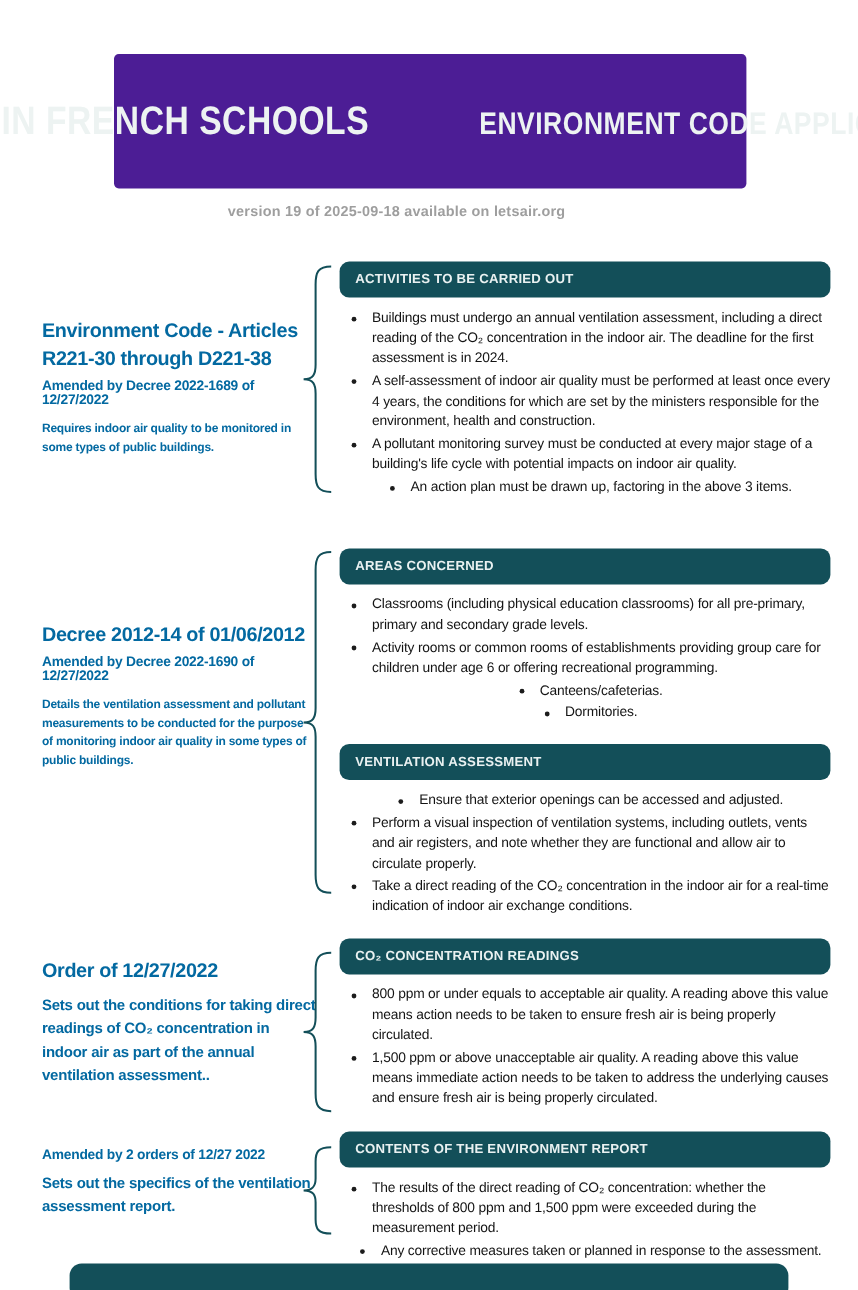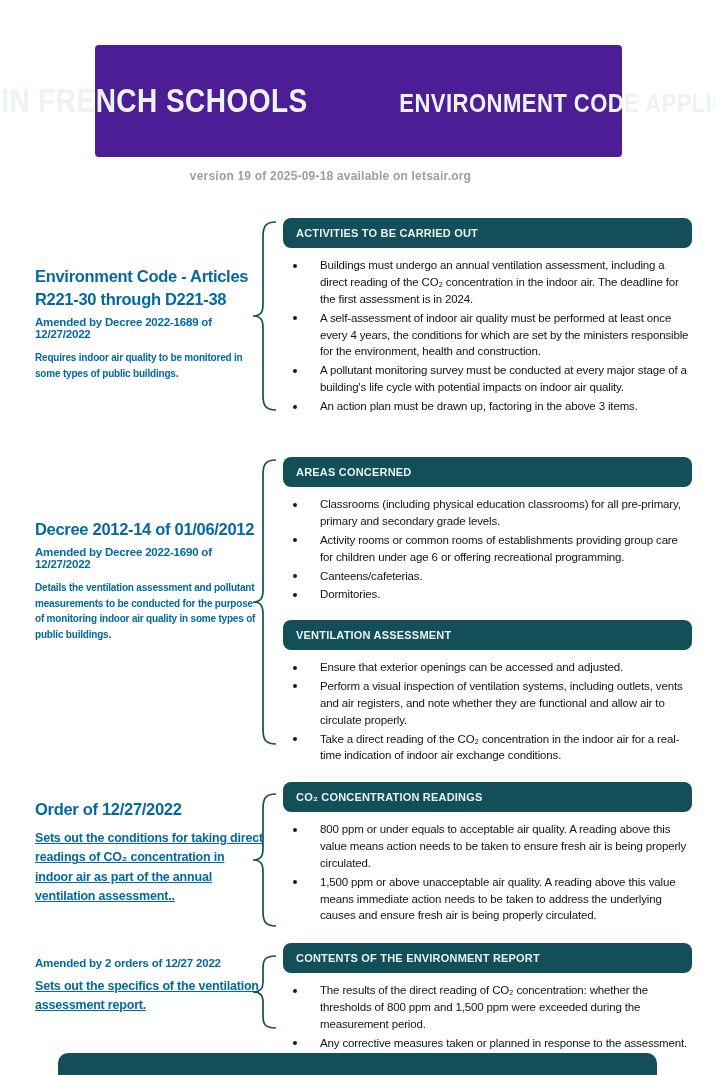--- a/index.html
+++ b/index.html
@@ -30,21 +30,21 @@
   .version-note {
     position: absolute; top: 169px; left: 0; width: 661px; text-align: center;
     color: #9E9E9E; font-weight: 700; font-size: 12px; letter-spacing: 0.2px;
   }
 
   
   .left-block { position: absolute; left: 35px; width: 228px; color: #0369a1; }
   .lb-title { font-size: 16.5px; font-weight: 700; line-height: 1.4; letter-spacing: -0.3px; }
   .lb-amendment { font-size: 11.5px; font-weight: 700; margin-top: 5px; letter-spacing: -0.2px; }
   .lb-desc-lg { font-size: 10px; font-weight: 700; line-height: 1.55; margin-top: 10px; letter-spacing: -0.2px; }
-  .lb-desc-sm { font-size: 12.5px; font-weight: 700; line-height: 1.55; margin-top: 8px; letter-spacing: -0.2px; text-decoration: underline; }
+  .lb-desc-sm { font-size: 12.5px; font-weight: 700; line-height: 1.55; margin-top: 8px; letter-spacing: -0.2px; }
   #left-block-1 { top: 265px; }
   #left-block-2 { top: 518px; }
   #left-block-3 { top: 798px; }
   #left-block-4 { top: 952px; }
 
   
   .brace { position: absolute; left: 250px; width: 32px; }
   .brace svg { display: block; }
   #brace-1 { top: 220px; }
   #brace-2 { top: 458px; }
@@ -59,21 +59,21 @@
   #section-4 { top: 782px; }
   #section-5 { top: 943px; }
   .section-bar {
     background: #134F59; border-radius: 8px; height: 30px;
     display: flex; align-items: center; padding: 0 13px;
   }
   .section-heading {
     color: #E9F1F1; font-weight: 700; font-size: 11px; letter-spacing: 0.2px; white-space: nowrap;
   }
   .bullet-list { padding: 9px 0 0 10px; }
-  .bullet { display: flex; gap: 23px; margin-bottom: 2px; }
+  .bullet { display: flex; gap: 13px; margin-bottom: 2px; justify-content: center; }
   .dot {
     flex: 0 0 4px; width: 4px; height: 4px; border-radius: 50%;
     background: #1c1c1c; margin-top: 6.5px;
   }
   .btext {
     color: #141414; font-size: 11.5px; line-height: 1.47; letter-spacing: -0.15px;
   }
 
   
   .footer-bar {

